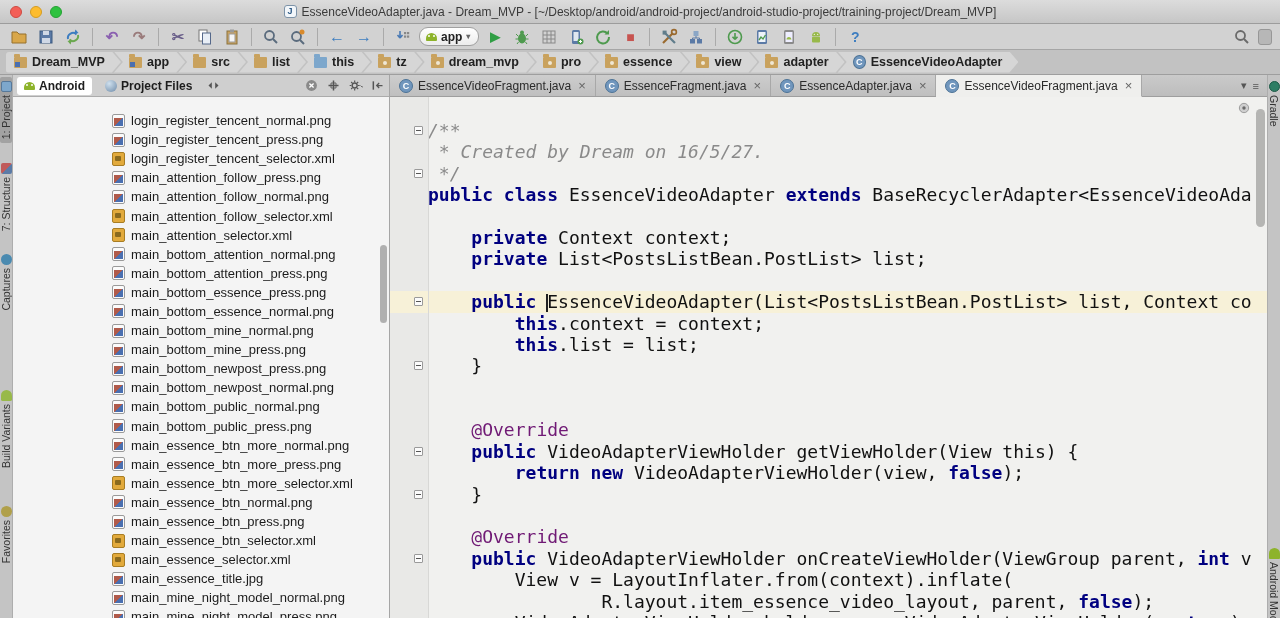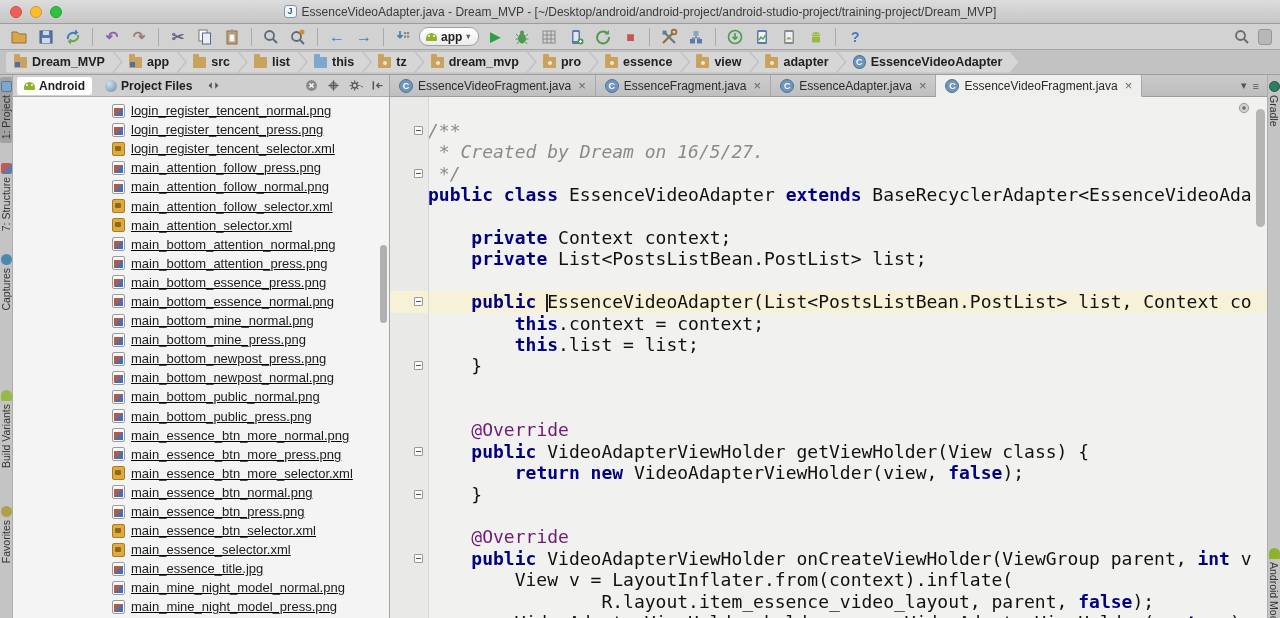--- a/index.html
+++ b/index.html
@@ -89,21 +89,21 @@
   .ppanel { width:377px; background:#f4f4f4; border-right:1px solid #a5a5a5;
     display:flex; flex-direction:column; position:relative; }
   .phead { height:22px; background:#cfcfcf; border-bottom:1px solid #ababab;
     display:flex; align-items:center; padding:0 4px; gap:6px; font-size:12px; color:#1d1d1d; flex:0 0 22px;}
   .ptab { display:flex; align-items:center; gap:4px; height:18px; padding:0 7px; border-radius:3px; font-weight:bold;}
   .ptab.active { background:#ffffff; }
   .ph-ic { width:16px; height:16px; display:flex; align-items:center; justify-content:center;}
   .ph-ic svg{ width:15px; height:15px;}
   .sphere { width:12px; height:12px; border-radius:50%; background:radial-gradient(circle at 35% 30%,#cfe0ee,#6d8aa8);}
   .phspace{ flex:1; }
-  .tree { flex:1; overflow:hidden; padding-top:4px; position:relative;text-decoration:underline; }
+  .tree { flex:1; overflow:hidden; padding-top:14px; position:relative; }
   .trow { height:19.1px; display:flex; align-items:center; gap:6px; padding-left:99px;
     font-size:13px; color:#1c1c1c; white-space:nowrap; }
   .fi { width:13px; height:14px; flex:0 0 13px; position:relative; }
   .fi-png, .fi-img { background:#fbfbfb; border:1px solid #9a9a9a; border-radius:2px;}
   .fi-png::after, .fi-img::after { content:""; position:absolute; left:1px; right:1px; top:3px; bottom:1px;
     background:linear-gradient(135deg,#b05a4a 0 50%,#4a6fb0 50% 100%); }
   .fi-xml { background:#e2aa3c; border:1px solid #a87d23; border-radius:2px;}
   .fi-xml::after { content:""; position:absolute; left:2px; top:3px; width:6px; height:5px;
     background:#8a6a1e; border-radius:1px;}
   .tree-scroll { position:absolute; right:2px; top:170px; width:7px; height:78px;
@@ -649,21 +649,21 @@
             <span class="ltxt"></span>
           </div>
           <div class="cline">
             <span class="gut"></span>
             <span class="ltxt"><span class="tok-p">    </span><span class="tok-a">@Override</span></span>
           </div>
           <div class="cline">
             <span class="gut">
               <span class="fold"></span>
             </span>
-            <span class="ltxt"><span class="tok-p">    </span><span class="tok-k">public </span><span class="tok-p">VideoAdapterViewHolder getViewHolder(View class) {</span></span>
+            <span class="ltxt"><span class="tok-p">    </span><span class="tok-k">public </span><span class="tok-p">VideoAdapterViewHolder getViewHolder(View this) {</span></span>
           </div>
           <div class="cline">
             <span class="gut"></span>
             <span class="ltxt"><span class="tok-p">        </span><span class="tok-k">return new </span><span class="tok-p">VideoAdapterViewHolder(view, </span><span class="tok-k">false</span><span class="tok-p">);</span></span>
           </div>
           <div class="cline">
             <span class="gut">
               <span class="fold"></span>
             </span>
             <span class="ltxt"><span class="tok-p">    }</span></span>

